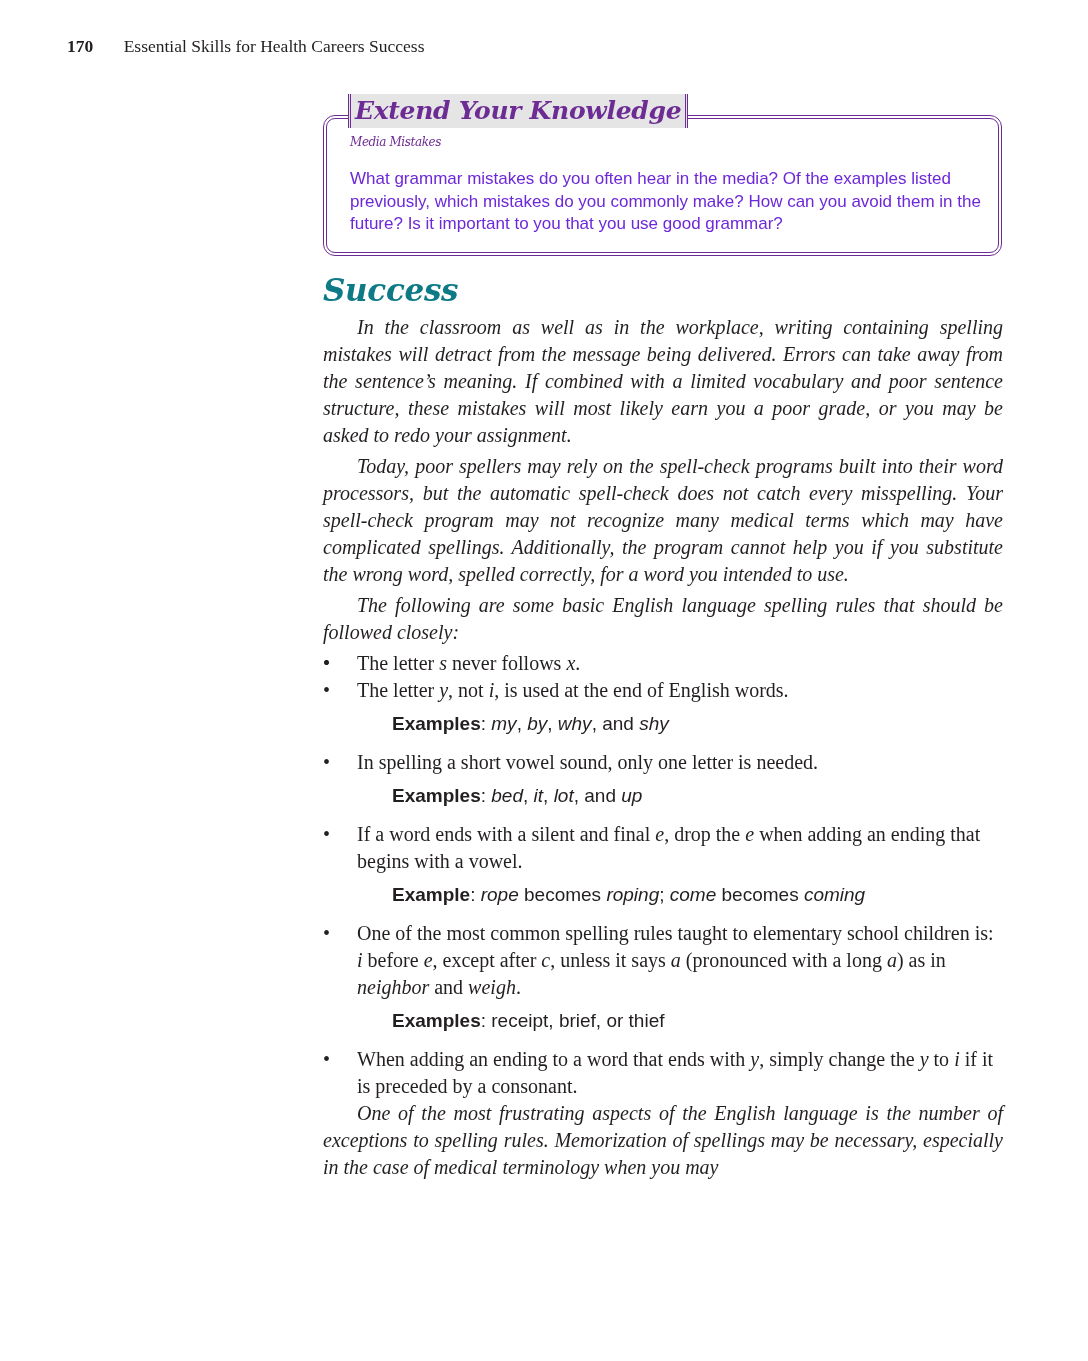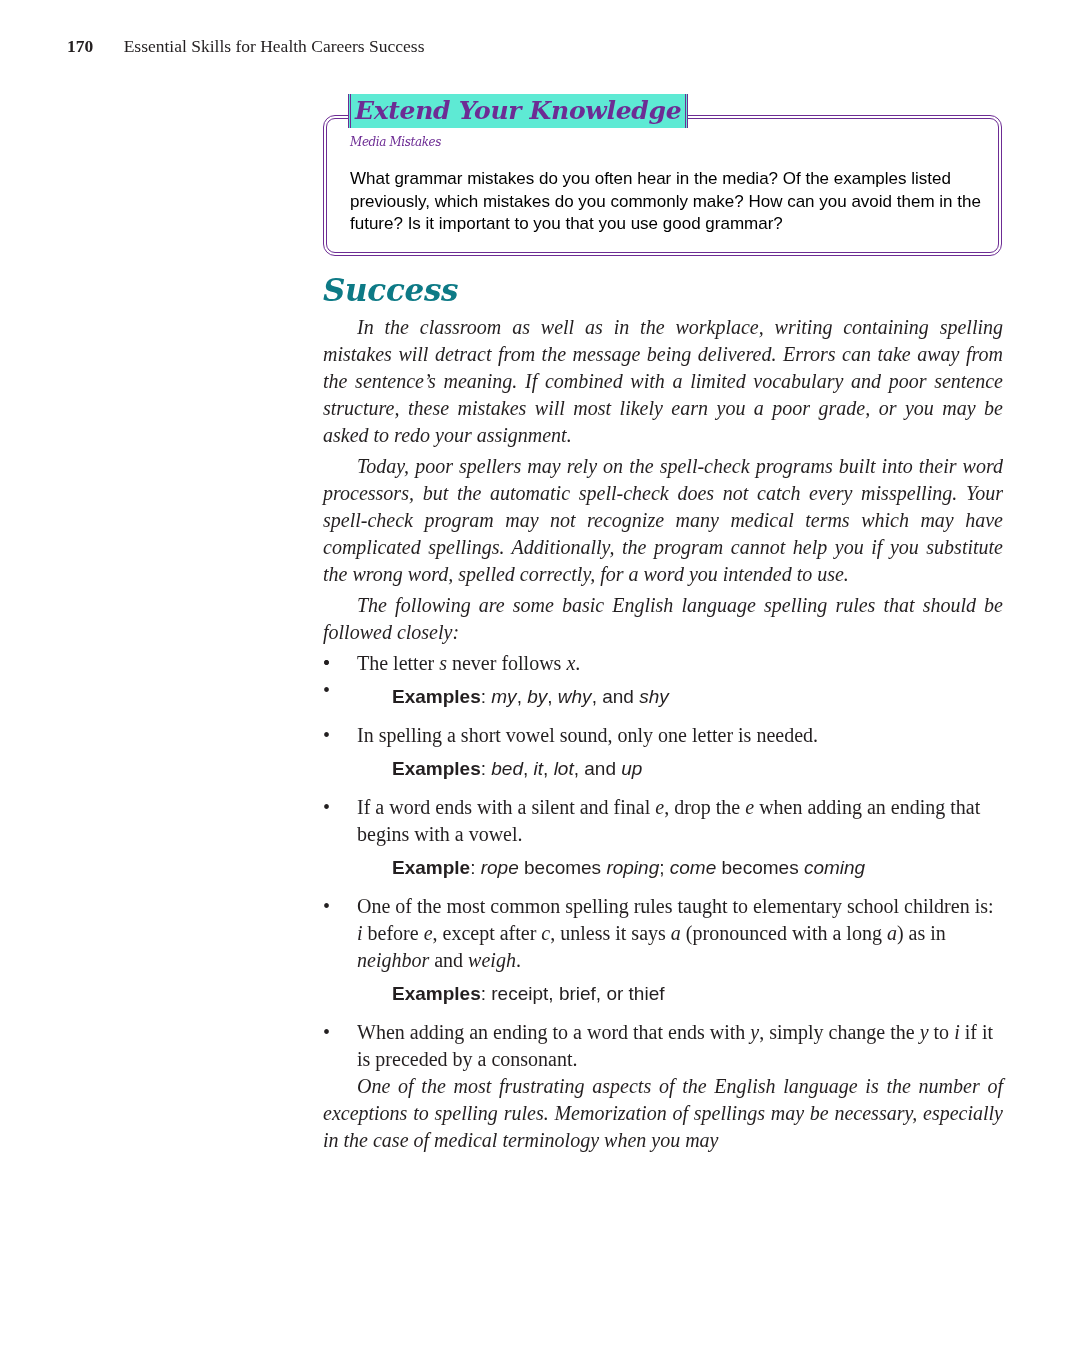--- a/index.html
+++ b/index.html
@@ -15,35 +15,35 @@
 
     
     .ek-box {
       position: absolute; left: 323px; top: 115px; width: 679px; height: 141px;
       box-sizing: border-box;
       border: 4px double #6d2c94;
       border-radius: 12px;
     }
     .ek-title {
       position: absolute; left: 348px; top: 94px;
-      background: #5eead4; padding: 0 4px;
+      background: #e5e5e5; padding: 0 4px;
       font-family: "DejaVu Serif", serif; font-style: italic; font-weight: bold;
       font-size: 25px; color: #6d2c94; letter-spacing: -0.3px;
       border-left: 3px double #6d2c94; border-right: 3px double #6d2c94;
       line-height: 34px;
     }
     .ek-sub {
       position: absolute; left: 350px; top: 135px;
       font-family: "DejaVu Serif", serif; font-style: italic;
       font-size: 12px; color: #6d2c94; letter-spacing: -0.4px;
     }
     .ek-body {
       position: absolute; left: 350px; top: 168px; width: 640px;
       font-family: "Liberation Sans", sans-serif; font-size: 17px; line-height: 22.5px;
-      color: #000000;
+      color: #6d28d9;
     }
 
     .section-title {
       position: absolute; left: 323px; top: 272px;
       font-family: "DejaVu Serif", serif; font-style: italic; font-weight: bold;
       font-size: 31px; color: #0d7a86; letter-spacing: -0.3px;
     }
     .main {
       position: absolute; left: 323px; top: 314px; width: 680px;
       font-size: 20px; line-height: 27px; text-align: justify;
@@ -75,21 +75,21 @@
 
 <h1 class="section-title" style="margin:0;">Success</h1>
 
 <div class="main">
   <p>In the classroom as well as in the workplace, writing containing spelling mistakes will detract from the message being delivered. Errors can take away from the sentence’s meaning. If combined with a limited vocabulary and poor sentence structure, these mistakes will most likely earn you a poor grade, or you may be asked to redo your assignment.</p>
   <p>Today, poor spellers may rely on the spell-check programs built into their word processors, but the automatic spell-check does not catch every misspelling. Your spell-check program may not recognize many medical terms which may have complicated spellings. Additionally, the program cannot help you if you substitute the wrong word, spelled correctly, for a word you intended to use.</p>
   <p class="lead-in">The following are some basic English language spelling rules that should be followed closely:</p>
   <ul class="rules" id="rules">
       <li><span class="bullet">•</span></li>
       <li><span class="bullet">•</span><span><span>The letter </span><i>s</i><span> never follows </span><i>x</i><span>.</span></span></li>
-      <li><span class="bullet">•</span></li>
+      <li><span class="bullet">•</span><span><span>The letter </span><i>y</i><span>, not </span><i>i</i><span>, is used at the end of English words.</span></span></li>
       <li class="example" style="padding-left: 69px;"><b>Examples</b><span>: </span><i>my</i><span>, </span><i>by</i><span>, </span><i>why</i><span>, and </span><i>shy</i></li>
       <li><span class="bullet">•</span><span><span>In spelling a short vowel sound, only one letter is needed.</span></span></li>
       <li class="example" style="padding-left: 69px;"><b>Examples</b><span>: </span><i>bed</i><span>, </span><i>it</i><span>, </span><i>lot</i><span>, and </span><i>up</i></li>
       <li><span class="bullet">•</span><span><span>If a word ends with a silent and final </span><i>e</i><span>, drop the </span><i>e</i><span> when adding an ending that begins with a vowel.</span></span></li>
       <li class="example" style="padding-left: 69px;"><b>Example</b><span>: </span><i>rope</i><span> becomes </span><i>roping</i><span>; </span><i>come</i><span> becomes </span><i>coming</i></li>
       <li><span class="bullet">•</span><span><span>One of the most common spelling rules taught to elementary school children is: </span><i>i</i><span> before </span><i>e</i><span>, except after </span><i>c</i><span>, unless it says </span><i>a</i><span> (pronounced with a long </span><i>a</i><span>) as in </span><i>neighbor</i><span> and </span><i>weigh</i><span>.</span></span></li>
       <li class="example" style="padding-left: 69px;"><b>Examples</b><span>: receipt, brief, or thief</span></li>
       <li><span class="bullet">•</span><span><span>When adding an ending to a word that ends with </span><i>y</i><span>, simply change the </span><i>y</i><span> to </span><i>i</i><span> if it is preceded by a consonant.</span></span></li>
     </ul>
   <p>One of the most frustrating aspects of the English language is the number of exceptions to spelling rules. Memorization of spellings may be necessary, especially in the case of medical terminology when you may</p>

